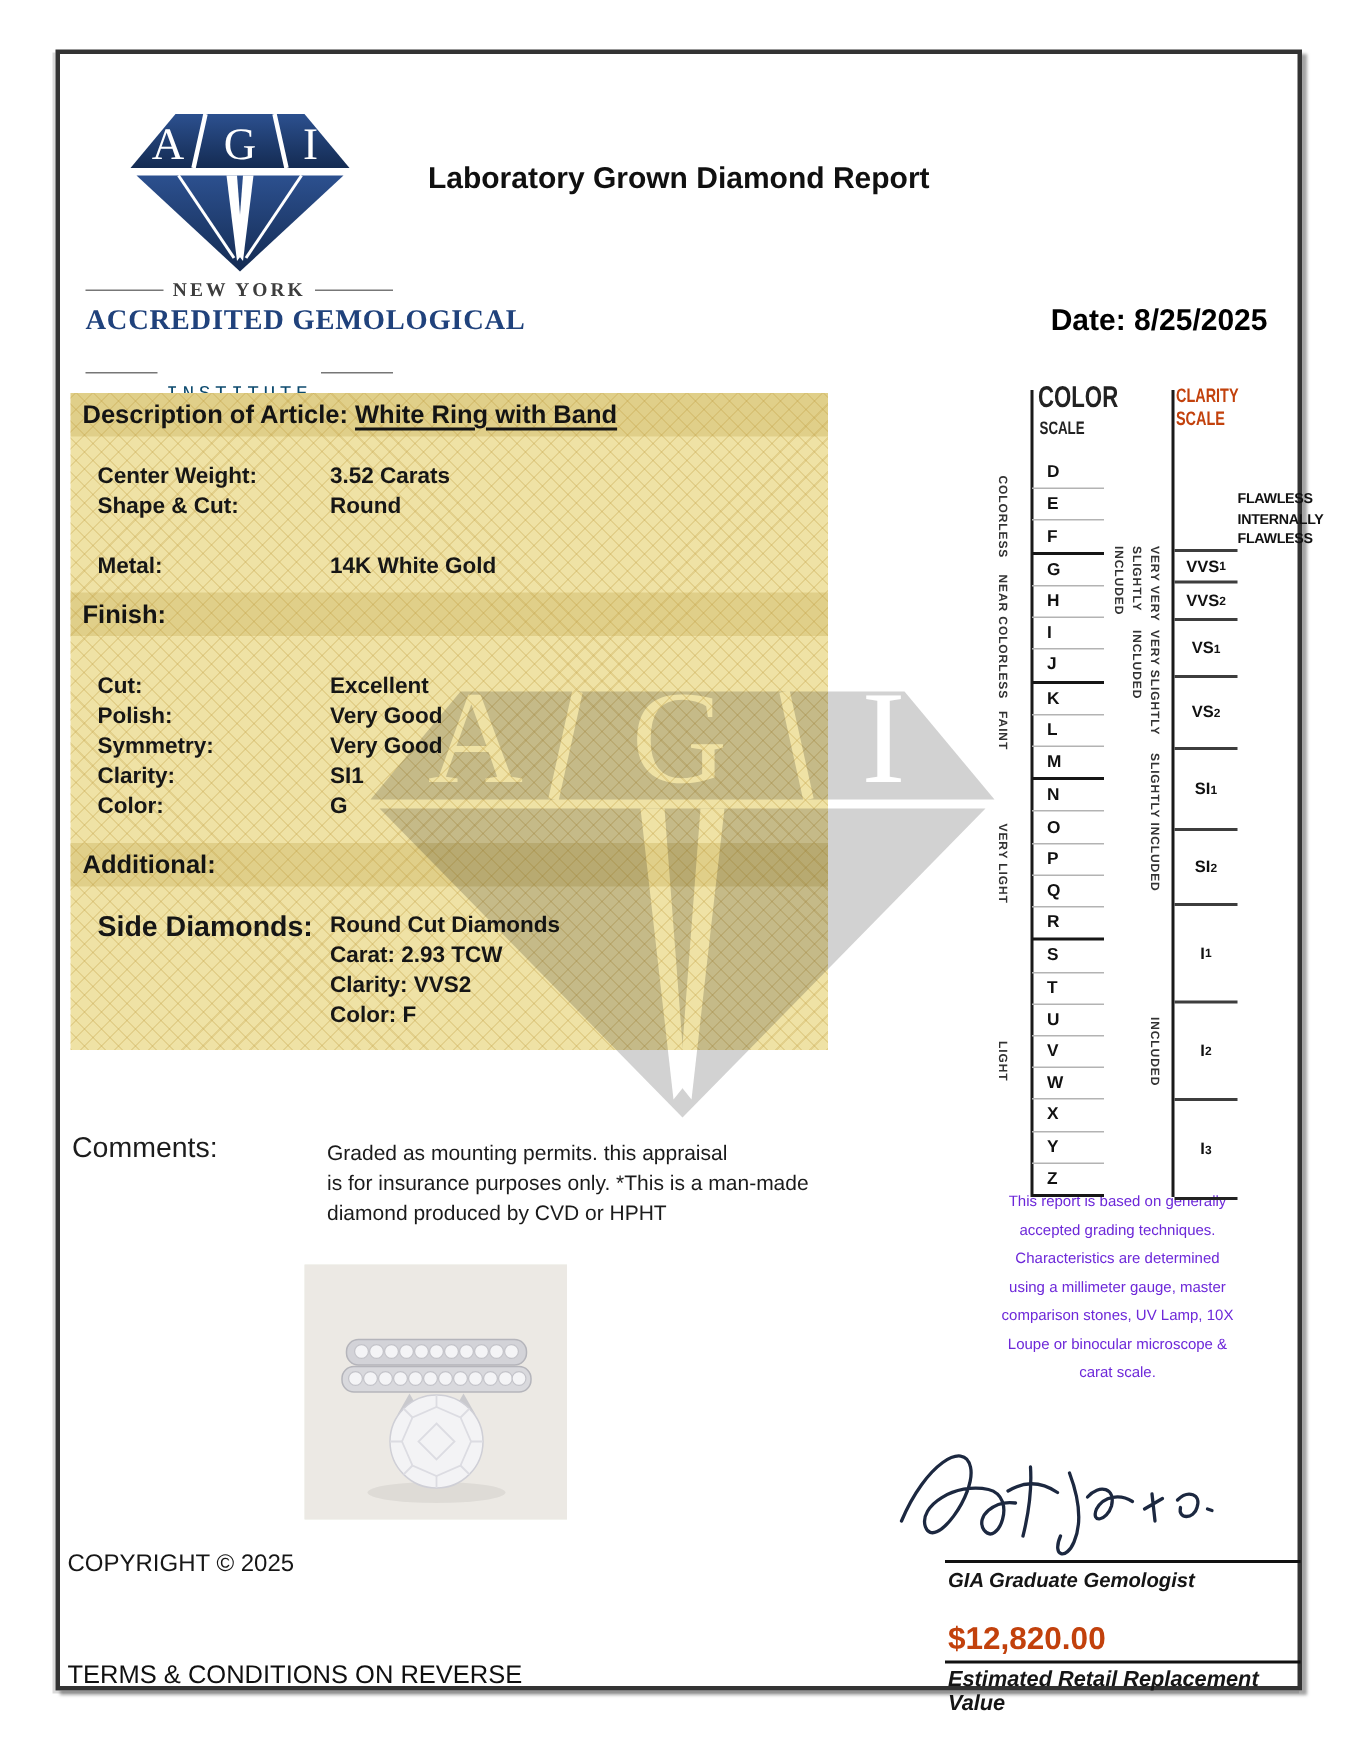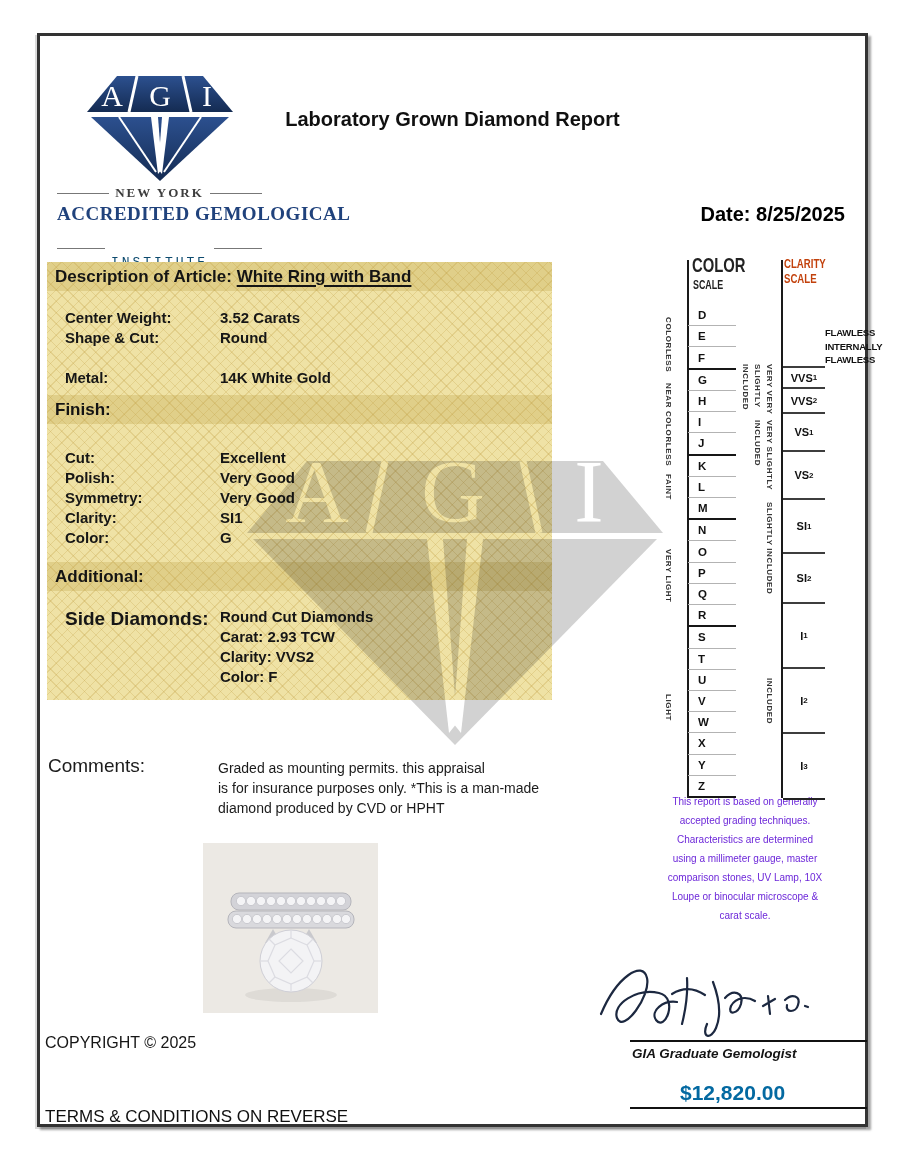--- a/index.html
+++ b/index.html
@@ -52,21 +52,21 @@
   .comments-text{position:absolute;left:178px;top:722px;width:360px;font-size:14px;line-height:20px;color:#1b1b1b;}
 
   
   .photo{position:absolute;left:163px;top:807px;width:175px;height:170px;background:#ece9e4;}
 
   
   .note{position:absolute;left:585px;top:756px;width:240px;text-align:center;font-size:10px;line-height:19px;color:#6d28d9;}
   .sig-svg{position:absolute;left:555px;top:918px;}
   .sig-line{position:absolute;left:590px;top:1004px;width:237px;height:2px;background:#111;}
   .sig-cap{position:absolute;left:592px;top:1010px;font-weight:bold;font-style:italic;font-size:13.5px;color:#151515;}
-  .price{position:absolute;left:592px;top:1045px;font-weight:bold;font-size:21px;color:#0369a1;margin-left:48px;}
+  .price{position:absolute;left:592px;top:1045px;font-weight:bold;font-size:21px;color:#c2410c;}
   .price-line{position:absolute;left:590px;top:1071px;width:237px;height:2px;background:#111;}
   .price-cap{position:absolute;left:592px;top:1076px;font-weight:bold;font-style:italic;font-size:14.5px;color:#151515;}
 
   
   .copyright{position:absolute;left:5px;top:998px;font-size:16px;color:#161616;}
   .security{position:absolute;left:0;top:1040px;width:480px;height:27px;background:#ecdc96;
             border:1px solid #6f6f6f;box-shadow:1px 1px 0 #aaa;display:flex;align-items:center;gap:5px;
             padding:0 8px;font-size:13px;color:#1a1a1a;}
   .terms{position:absolute;left:5px;top:1071px;font-size:17px;color:#101010;}
 
@@ -305,20 +305,21 @@
       <path d="M168,52 l12,-7 M173,42 l2,18"></path>
       <path d="M190,46 c7,-7 16,-4 13,5 c-2,8 -13,8 -11,0"></path>
       <path d="M210,52 l3,1"></path>
     </g>
   </svg>
   <div class="sig-line"></div>
   <div class="sig-cap">GIA Graduate Gemologist</div>
 
   <div class="price">$12,820.00</div>
   <div class="price-line"></div>
+  <div class="price-cap">Estimated Retail Replacement Value</div>
 
   <div class="copyright">COPYRIGHT © 2025</div>
   <div class="terms">TERMS &amp; CONDITIONS ON REVERSE</div>
 
   <div class="scales">
     <div class="co-title"><span class="cond">COLOR</span></div>
     <div class="co-sub"><span class="cond">SCALE</span></div>
     <div class="cl-title">
       <div><span class="cond">CLARITY</span></div>
       <div><span class="cond">SCALE</span></div>

